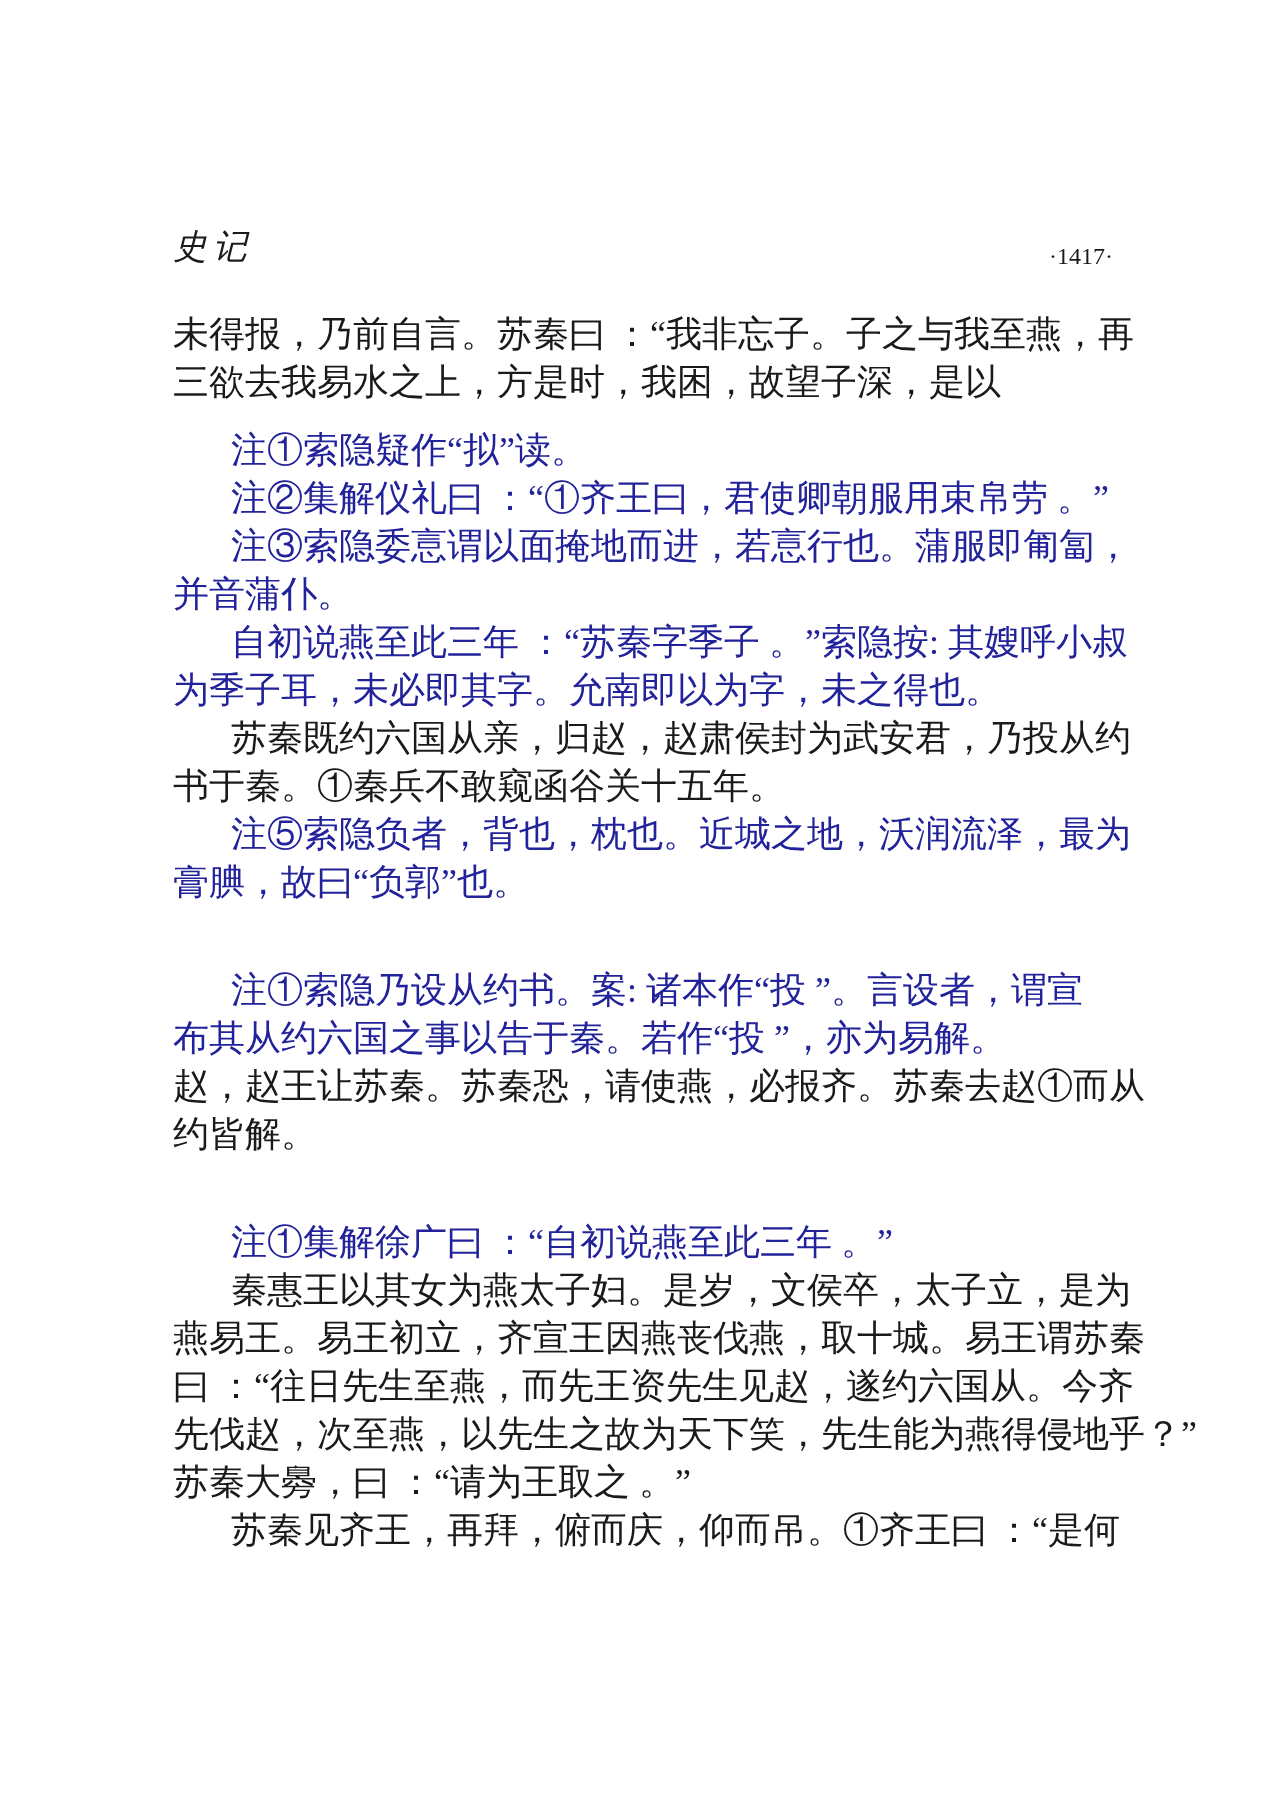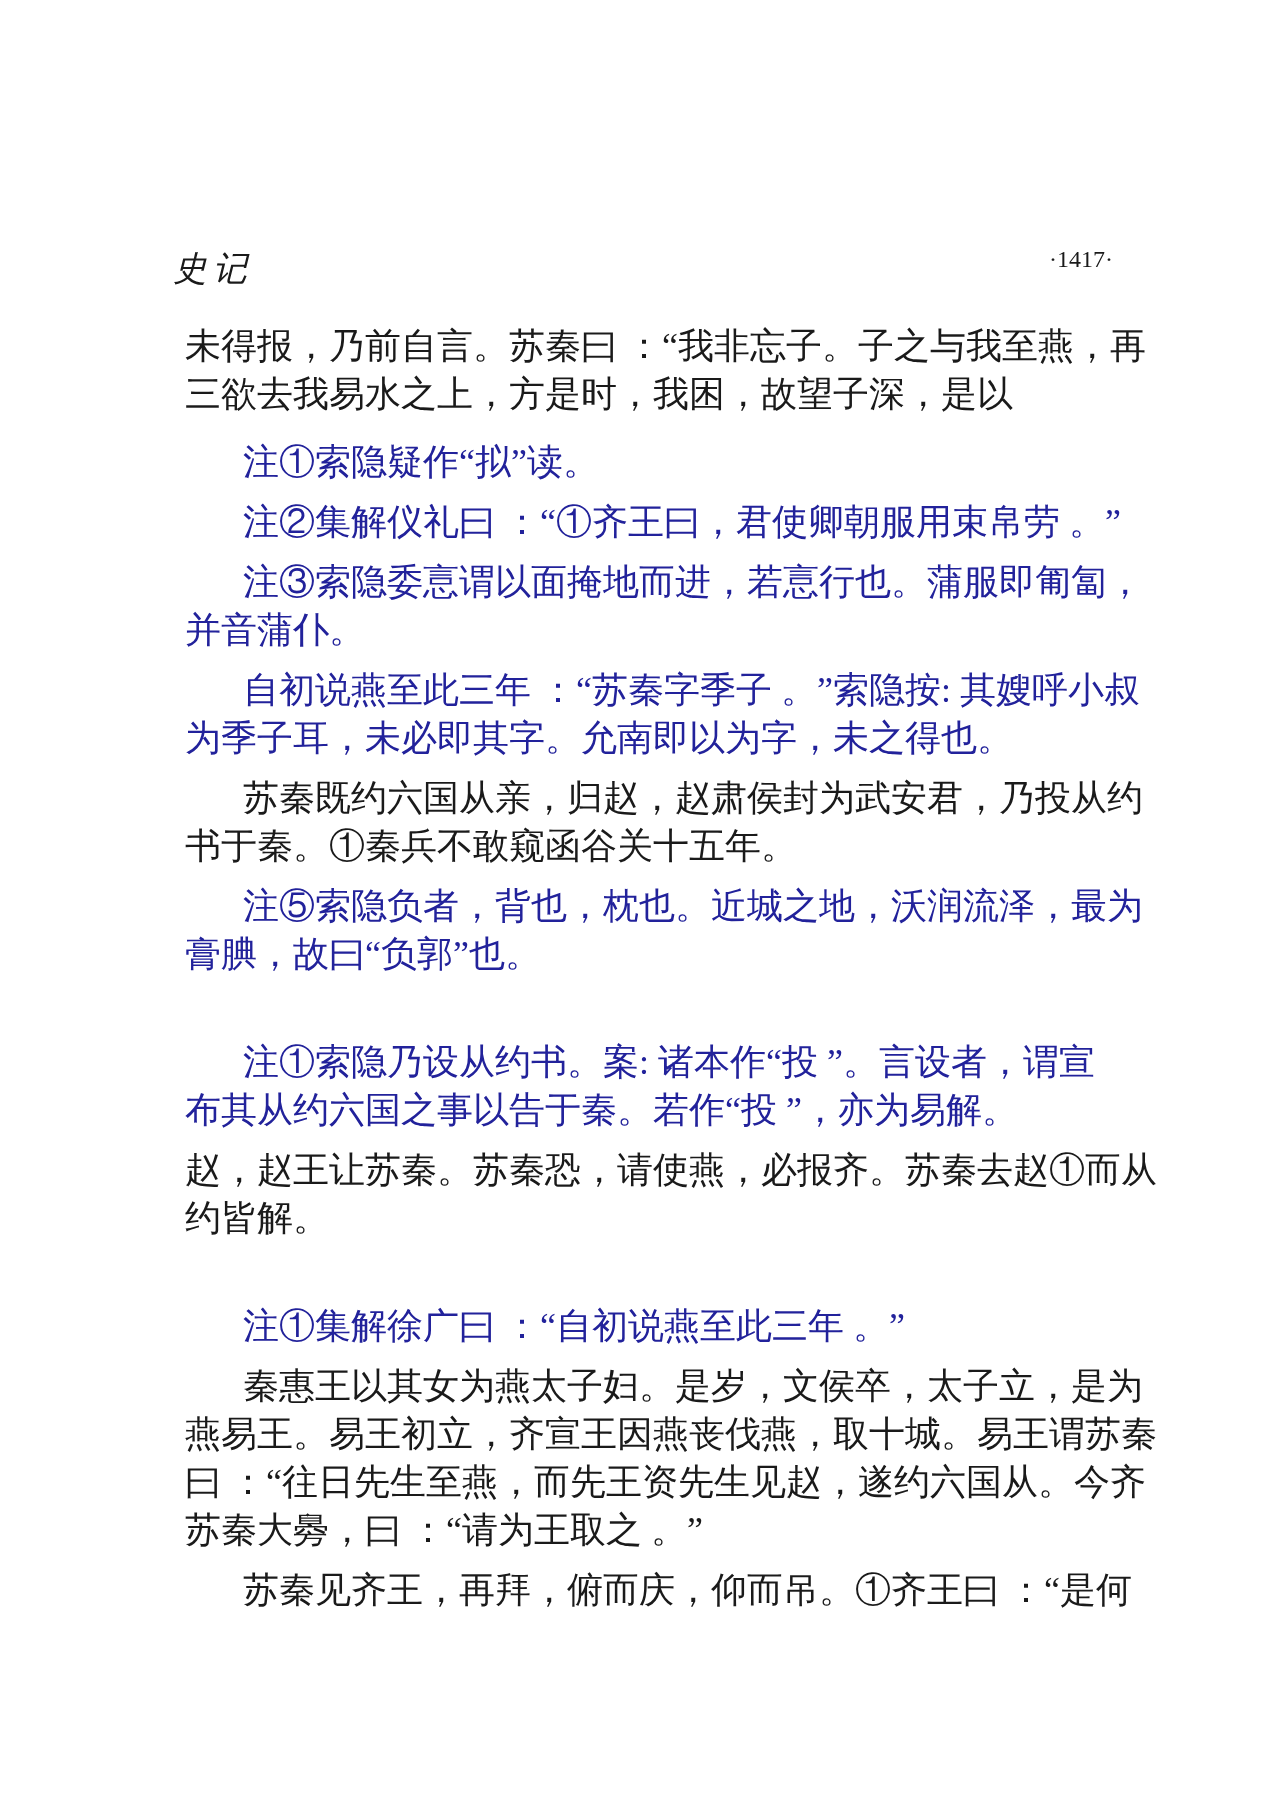--- a/index.html
+++ b/index.html
@@ -10,35 +10,35 @@
   html,body{margin:0;padding:0;}
   body{
     width:1283px;height:1795px;
     background:var(--bg);
     font-family:"Liberation Serif","DejaVu Serif",serif;
     position:relative;
     overflow:hidden;
   }
   .page{position:absolute;inset:0;}
   .header{
-    position:absolute;left:173px;right:170px;top:246px;
-    display:flex;justify-content:space-between;align-items:flex-start;
+    position:absolute;left:173px;right:170px;top:224px;
+    display:flex;justify-content:space-between;align-items:flex-end;
   }
   .book-title{
     font-size:34px;color:var(--body-color);
     letter-spacing:6px;font-style:italic;
   }
   .page-number{
     font-size:24px;color:var(--body-color);
   }
   .content{
     position:absolute;left:173px;top:310px;width:942px;
     font-size:36px;line-height:48px;color:var(--body-color);
   }
-  .para{margin:12px;}
+  .para{margin:0;}
   .para.note{color:var(--note-color);}
   .para.sp-small-gap{margin-top:20px;}
   .para.sp-large-gap{margin-top:60px;}
   .line{white-space:nowrap;}
   .line.indent{padding-left:58px;}
 </style>
 </head>
 <body>
 
 <div class="page">
@@ -81,19 +81,20 @@
         <div class="line">赵，赵王让苏秦。苏秦恐，请使燕，必报齐。苏秦去赵①而从</div>
         <div class="line">约皆解。</div>
       </div>
       <div class="para note sp-large-gap">
         <div class="line indent">注①集解徐广曰 ：“自初说燕至此三年 。”</div>
       </div>
       <div class="para body sp-none">
         <div class="line indent">秦惠王以其女为燕太子妇。是岁，文侯卒，太子立，是为</div>
         <div class="line">燕易王。易王初立，齐宣王因燕丧伐燕，取十城。易王谓苏秦</div>
         <div class="line">曰 ：“往日先生至燕，而先王资先生见赵，遂约六国从。今齐</div>
+        <div class="line">先伐赵，次至燕，以先生之故为天下笑，先生能为燕得侵地乎？”</div>
         <div class="line">苏秦大臱，曰 ：“请为王取之 。”</div>
       </div>
       <div class="para body sp-none">
         <div class="line indent">苏秦见齐王，再拜，俯而庆，仰而吊。①齐王曰 ：“是何</div>
       </div>
     </div>
 </div>
 
 </body></html>

